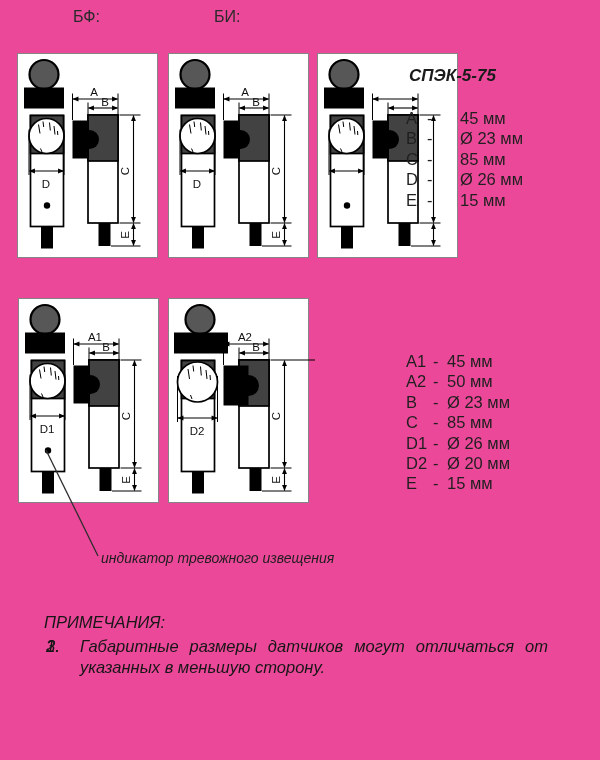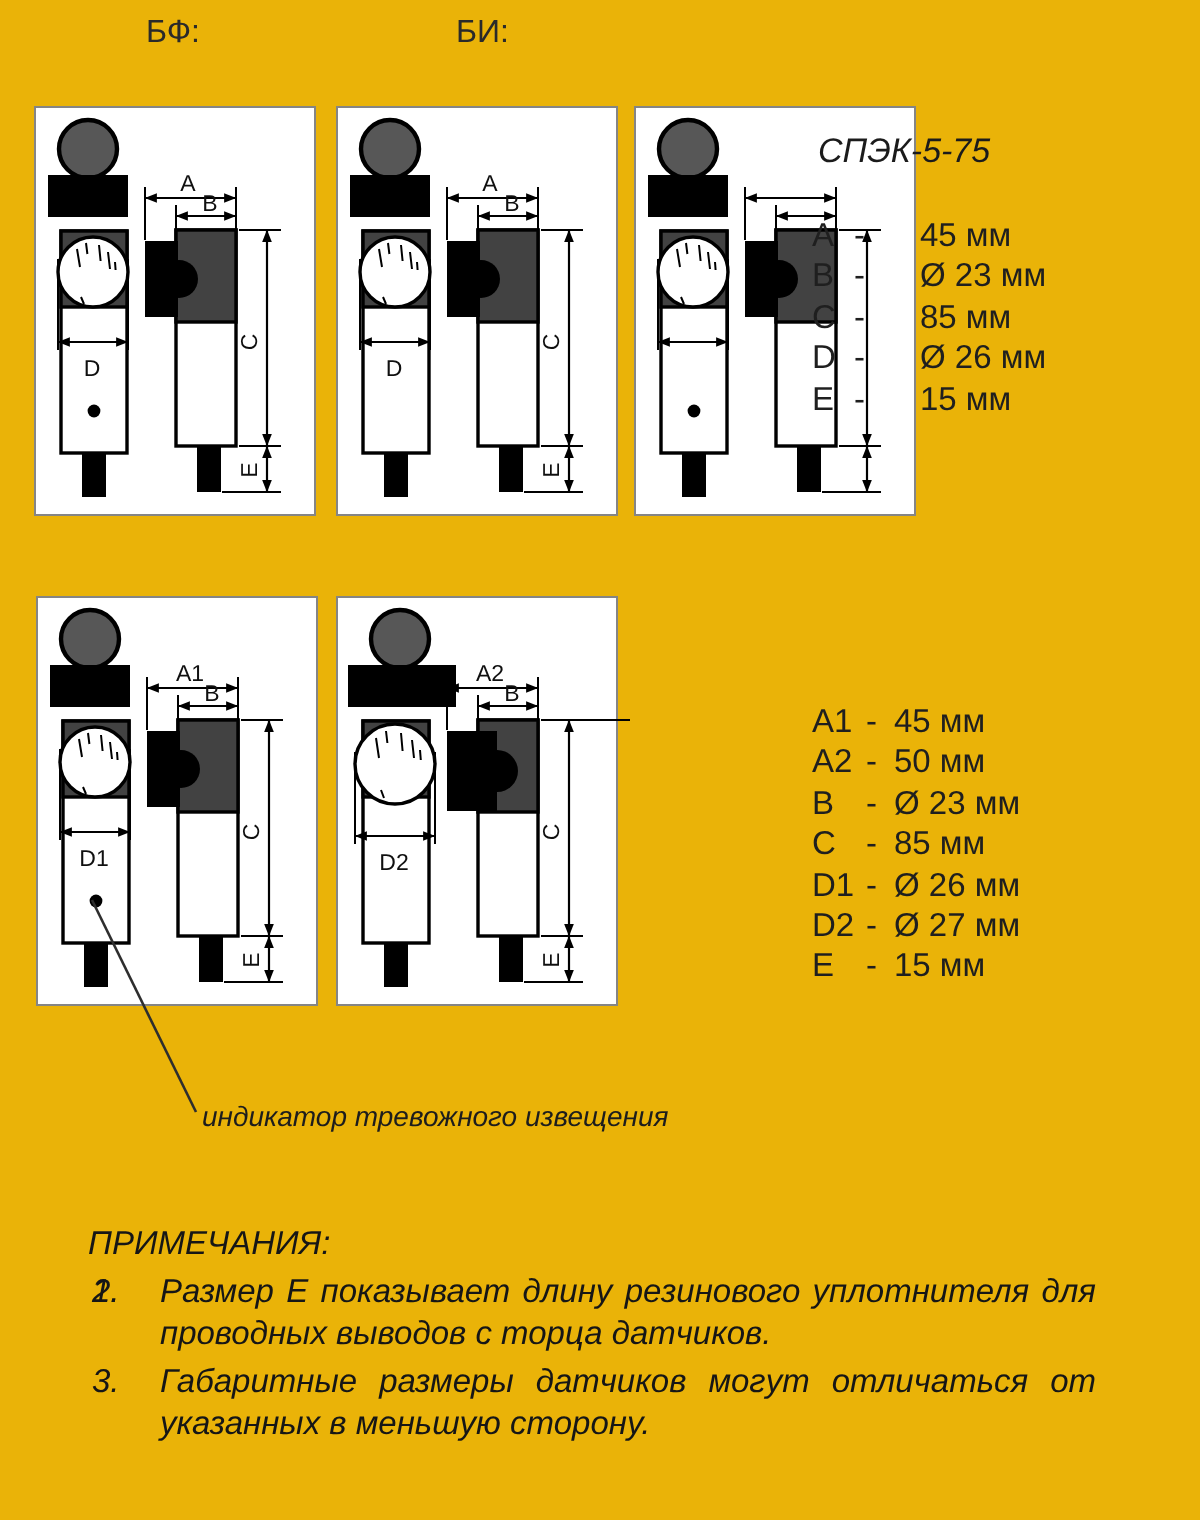--- a/index.html
+++ b/index.html
@@ -1,27 +1,27 @@
 <!DOCTYPE html>
 <html><head>
 <meta charset="utf-8">
 <style>
   html,body{margin:0;padding:0;background:#fff}
-  .page{position:relative;width:600px;height:760px;background:#eab308;overflow:hidden;
+  .page{position:relative;width:600px;height:760px;background:#ec4899;overflow:hidden;
         font-family:"Liberation Sans",sans-serif;color:#1b1b1b}
   .toplabel{position:absolute;font-size:16px;color:#2a2a2a}
   .sensor-box{position:absolute;width:139px;height:203px;border:1.6px solid #858585;background:#fff}
   svg.sensor{display:block;overflow:visible}
   .s-ln{stroke:#000;stroke-width:1.1;fill:none}
   .s-thin{stroke:#000;stroke-width:1;fill:none}
   .s-body{fill:#fff;stroke:#000;stroke-width:1.7}
   .s-gray{fill:#424242;stroke:#000;stroke-width:1.7}
   .s-blk{fill:#000}
   .sensor text{font-size:11.5px;fill:#101010;font-family:"Liberation Sans",sans-serif}
-  .model-title{position:absolute;font-size:17px;font-weight:normal;font-style:italic;white-space:nowrap}
+  .model-title{position:absolute;font-size:17px;font-weight:bold;font-style:italic;white-space:nowrap}
   .dims{position:absolute;font-size:16.5px;color:#1f1f1f}
   .dims .row{display:flex;line-height:20.4px;white-space:nowrap}
   .dims .k{display:inline-block}
   .dims-75 .k{width:21px}
   .dims-75 .sep{display:inline-block;width:33px}
   .dims-125 .k{width:27px}
   .dims-125 .sep{display:inline-block;width:14px}
   .ann-label{position:absolute;font-style:italic;font-size:14px;color:#1d1d1d;white-space:nowrap}
   .notes{position:absolute;left:44px;top:612px;width:504px;font-style:italic;font-size:16.5px;
          line-height:21px;color:#161616}
@@ -37,21 +37,21 @@
 
   <svg width="0" height="0" style="position:absolute" aria-hidden="true">
     <defs>
       <marker id="arw" viewBox="0 0 10 10" refX="9" refY="5" markerWidth="7" markerHeight="5.5" orient="auto-start-reverse">
         <path d="M0 1 L10 5 L0 9 z" fill="#000"></path>
       </marker>
     </defs>
   </svg>
 
   <span class="toplabel" style="left:73px;top:8px">БФ:</span>
-  <span class="toplabel" style="left:228px;top:8px">БИ:</span>
+  <span class="toplabel" style="left:214px;top:8px">БИ:</span>
 
   <div class="sensor-box" style="left:17px;top:53px">
     <svg class="sensor" width="139" height="203" viewBox="0 0 139 203">
       <circle cx="26" cy="20.5" r="14.5" fill="#575757" stroke="#000" stroke-width="2.2"></circle>
       <rect class="s-blk" x="6" y="33.5" width="40" height="21"></rect>
       <rect class="s-body" x="12.5" y="61.5" width="33" height="111"></rect>
       <rect class="s-gray" x="12.5" y="61.5" width="33" height="38"></rect>
       <circle class="s-body" cx="28.5" cy="82" r="17.5"></circle>
       <path class="s-thin" d="M20.5 70.5l1.5 9M25 67.5l.7 5.5M31.5 68.5l.8 8M36 72l1 8.5M22.5 94.5l1.5 3.5M39.5 77l.3 4"></path>
       <path class="s-thin" d="M11 75.5V121M46 75.5V121"></path>
@@ -256,42 +256,41 @@
         <span class="v">85 мм</span>
       </div>
     <div class="row">
         <span class="k">D1</span>
         <span class="sep">-</span>
         <span class="v">Ø 26 мм</span>
       </div>
     <div class="row">
         <span class="k">D2</span>
         <span class="sep">-</span>
-        <span class="v">Ø 27 мм</span>
+        <span class="v">Ø 20 мм</span>
       </div>
     <div class="row">
         <span class="k">E</span>
         <span class="sep">-</span>
         <span class="v">15 мм</span>
       </div>
   </div>
 
   <svg class="leader" style="left:42px;top:446px" width="70" height="115">
     <line x1="4" y1="4" x2="56" y2="110" stroke="#2e2e2e" stroke-width="1.3"></line>
   </svg>
   <div class="ann-label" style="left:101px;top:550px">индикатор тревожного извещения</div>
 
   <div class="notes">
     <div class="notes-title">ПРИМЕЧАНИЯ:</div>
     <div class="note-item">
       <span class="num">1.</span>
     </div>
     <div class="note-item">
       <span class="num">2.</span>
-      <span class="txt">Размер Е показывает длину резинового уплотнителя для проводных выводов с торца датчиков.</span>
     </div>
     <div class="note-item">
       <span class="num">3.</span>
       <span class="txt">Габаритные размеры датчиков могут отличаться от указанных в меньшую сторону.</span>
     </div>
   </div>
 
 </div>
 
 </body></html>

